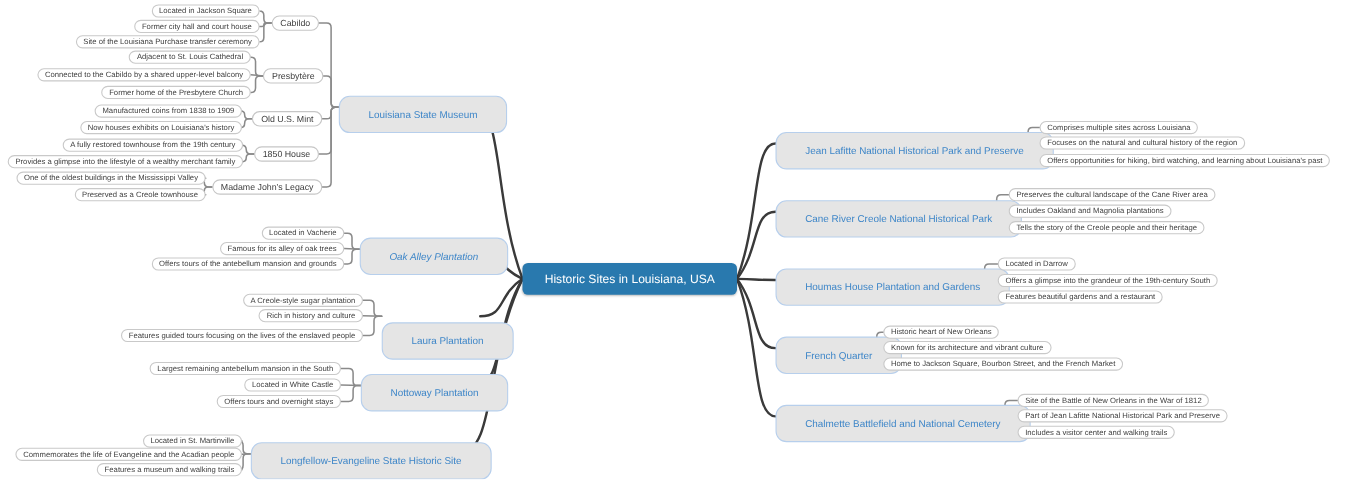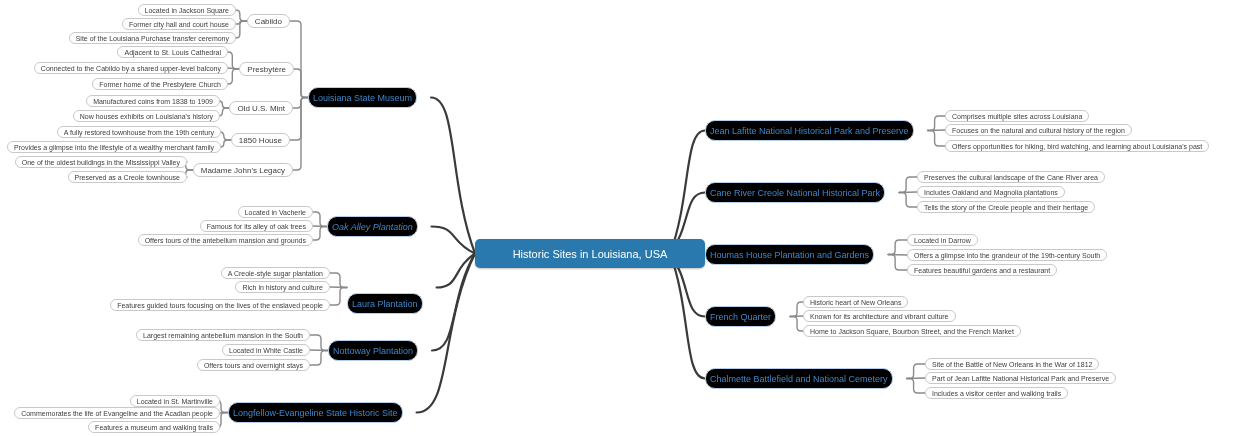--- a/index.html
+++ b/index.html
@@ -5,22 +5,22 @@
   html,body{margin:0;padding:0;background:#fff;}
   #map{position:relative;width:1240px;height:436px;background:#fff;
        font-family:"Liberation Sans","DejaVu Sans",sans-serif;overflow:hidden;}
   #wires{position:absolute;left:0;top:0;z-index:0;}
   .w1{stroke:#3a3a3a;stroke-width:2.2;fill:none;stroke-linecap:round;}
   .w2{stroke:#8a8a8a;stroke-width:1.4;fill:none;stroke-linecap:round;}
   .nd{position:absolute;z-index:1;display:flex;align-items:center;justify-content:center;
       white-space:nowrap;box-sizing:border-box;cursor:pointer;}
   .center{background:#2979ae;color:#ffffff;font-size:11px;border-radius:5px;
           height:29px;box-shadow:0 1px 2px rgba(0,0,0,.25);}
-  .l1{background:#000000;border:1px solid #b7cfec;color:#3e86c8;font-size:9px;
-      height:21px;border-radius:10px;padding:0 4px;}
+  .l1{background:#e5e5e5;border:1px solid #b7cfec;color:#3e86c8;font-size:9px;
+      height:34px;border-radius:10px;padding:0 26px;}
   .l2{background:#ffffff;border:1px solid #c6c6c6;color:#3d3d3d;font-size:8px;
       height:14px;border-radius:7px;padding:0 7px;}
   .l3{background:#ffffff;border:1px solid #c9c9c9;color:#3d3d3d;font-size:7px;
       height:12px;border-radius:6px;padding:0 6px;}
 </style>
 </head>
 <body>
 
 <div id="map">
   <svg id="wires" width="1240" height="436" viewBox="0 0 1240 436">
@@ -73,21 +73,21 @@
       <path d="M 888.109375 254.5 L 907 255" class="w2"></path>
       <path d="M 888.109375 254.5 L 891.109375 254.5 Q 895.109375 254.5 895.109375 258.5 L 895.109375 266 Q 895.109375 270 899.109375 270 L 907 270" class="w2"></path>
       <path d="M 790.03125 316.5 L 793.03125 316.5 Q 797.03125 316.5 797.03125 312.5 L 797.03125 306 Q 797.03125 302 801.03125 302 L 803 302" class="w2"></path>
       <path d="M 790.03125 316.5 L 803 316" class="w2"></path>
       <path d="M 790.03125 316.5 L 793.03125 316.5 Q 797.03125 316.5 797.03125 320.5 L 797.03125 327 Q 797.03125 331 801.03125 331 L 803 331" class="w2"></path>
       <path d="M 906.59375 378.5 L 909.59375 378.5 Q 913.59375 378.5 913.59375 374.5 L 913.59375 368 Q 913.59375 364 917.59375 364 L 925 364" class="w2"></path>
       <path d="M 906.59375 378.5 L 925 378" class="w2"></path>
       <path d="M 906.59375 378.5 L 909.59375 378.5 Q 913.59375 378.5 913.59375 382.5 L 913.59375 389 Q 913.59375 393 917.59375 393 L 925 393" class="w2"></path>
     </svg>
 
-  <div class="nd center" style="left:475px;top:239px;width:230px;">Historic Sites in Louisiana, USA</div>
+  <div class="nd center" style="left:475px;top:239px;width:195px;">Historic Sites in Louisiana, USA</div>
 
   <div class="nd l1" style="left:308px;top:87px;">Louisiana State Museum</div>
   <div class="nd l1" style="left:327px;top:216px;font-style:italic;">Oak Alley Plantation</div>
   <div class="nd l1" style="left:347px;top:277px;margin-top:16px;">Laura Plantation</div>
   <div class="nd l1" style="left:228px;top:402px;">Longfellow-Evangeline State Historic Site</div>
   <div class="nd l1" style="left:328px;top:340px;">Nottoway Plantation</div>
 
   <div class="nd l2" style="right:950px;top:14px;">Cabildo</div>
   <div class="nd l2" style="right:946px;top:62px;">Presbytère</div>
   <div class="nd l2" style="right:947px;top:101px;">Old U.S. Mint</div>

